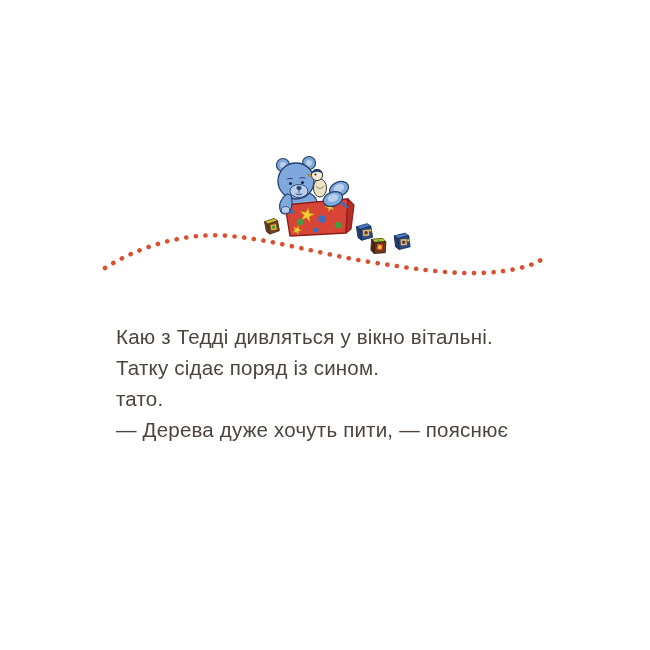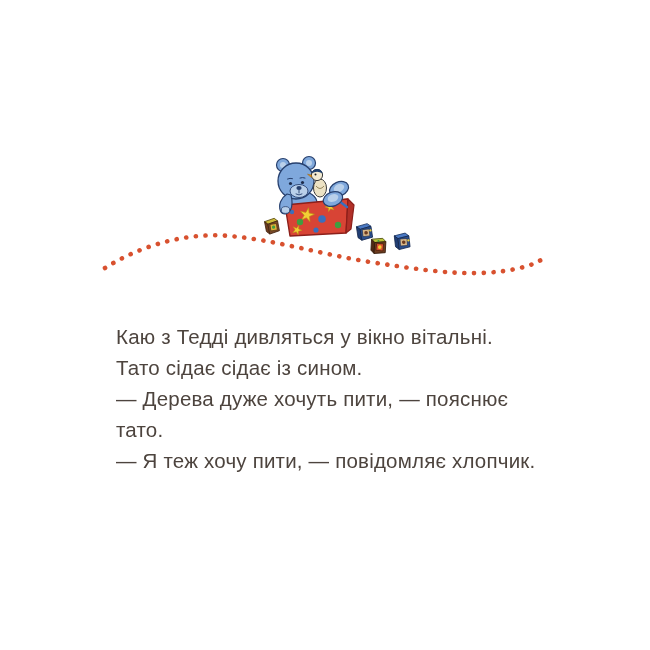--- a/index.html
+++ b/index.html
@@ -140,19 +140,18 @@
       <path d="M2,4 L5.5,7 L6,18 L2.5,15 Z" fill="#203e74" stroke="#14264a" stroke-width="0.8"></path>
       <path d="M5.5,7 L16.5,5 L17,16 L6,18 Z" fill="#2a4f8f" stroke="#14264a" stroke-width="0.8"></path>
       <rect x="7.5" y="7.5" width="7" height="7" fill="#d8b88a" stroke="#14264a" stroke-width="0.6"></rect>
       <circle cx="11" cy="11" r="1.8" fill="#6e3d20"></circle>
       <circle cx="15.8" cy="9.5" r="1.2" fill="#f2cf35"></circle>
     </g>
   </svg>
 
   <div class="story">
     <div class="line">Каю з Тедді дивляться у вікно вітальні.</div>
-    <div class="line">Тато сідає сідає із сином.</div>
+    <div class="line">Татку сідає поряд із сином.</div>
+    <div class="line">тато.</div>
     <div class="line">— Дерева дуже хочуть пити, — пояснює</div>
-    <div class="line">тато.</div>
-    <div class="line">— Я теж хочу пити, — повідомляє хлопчик.</div>
   </div>
 
 </div>
 
 </body></html>

